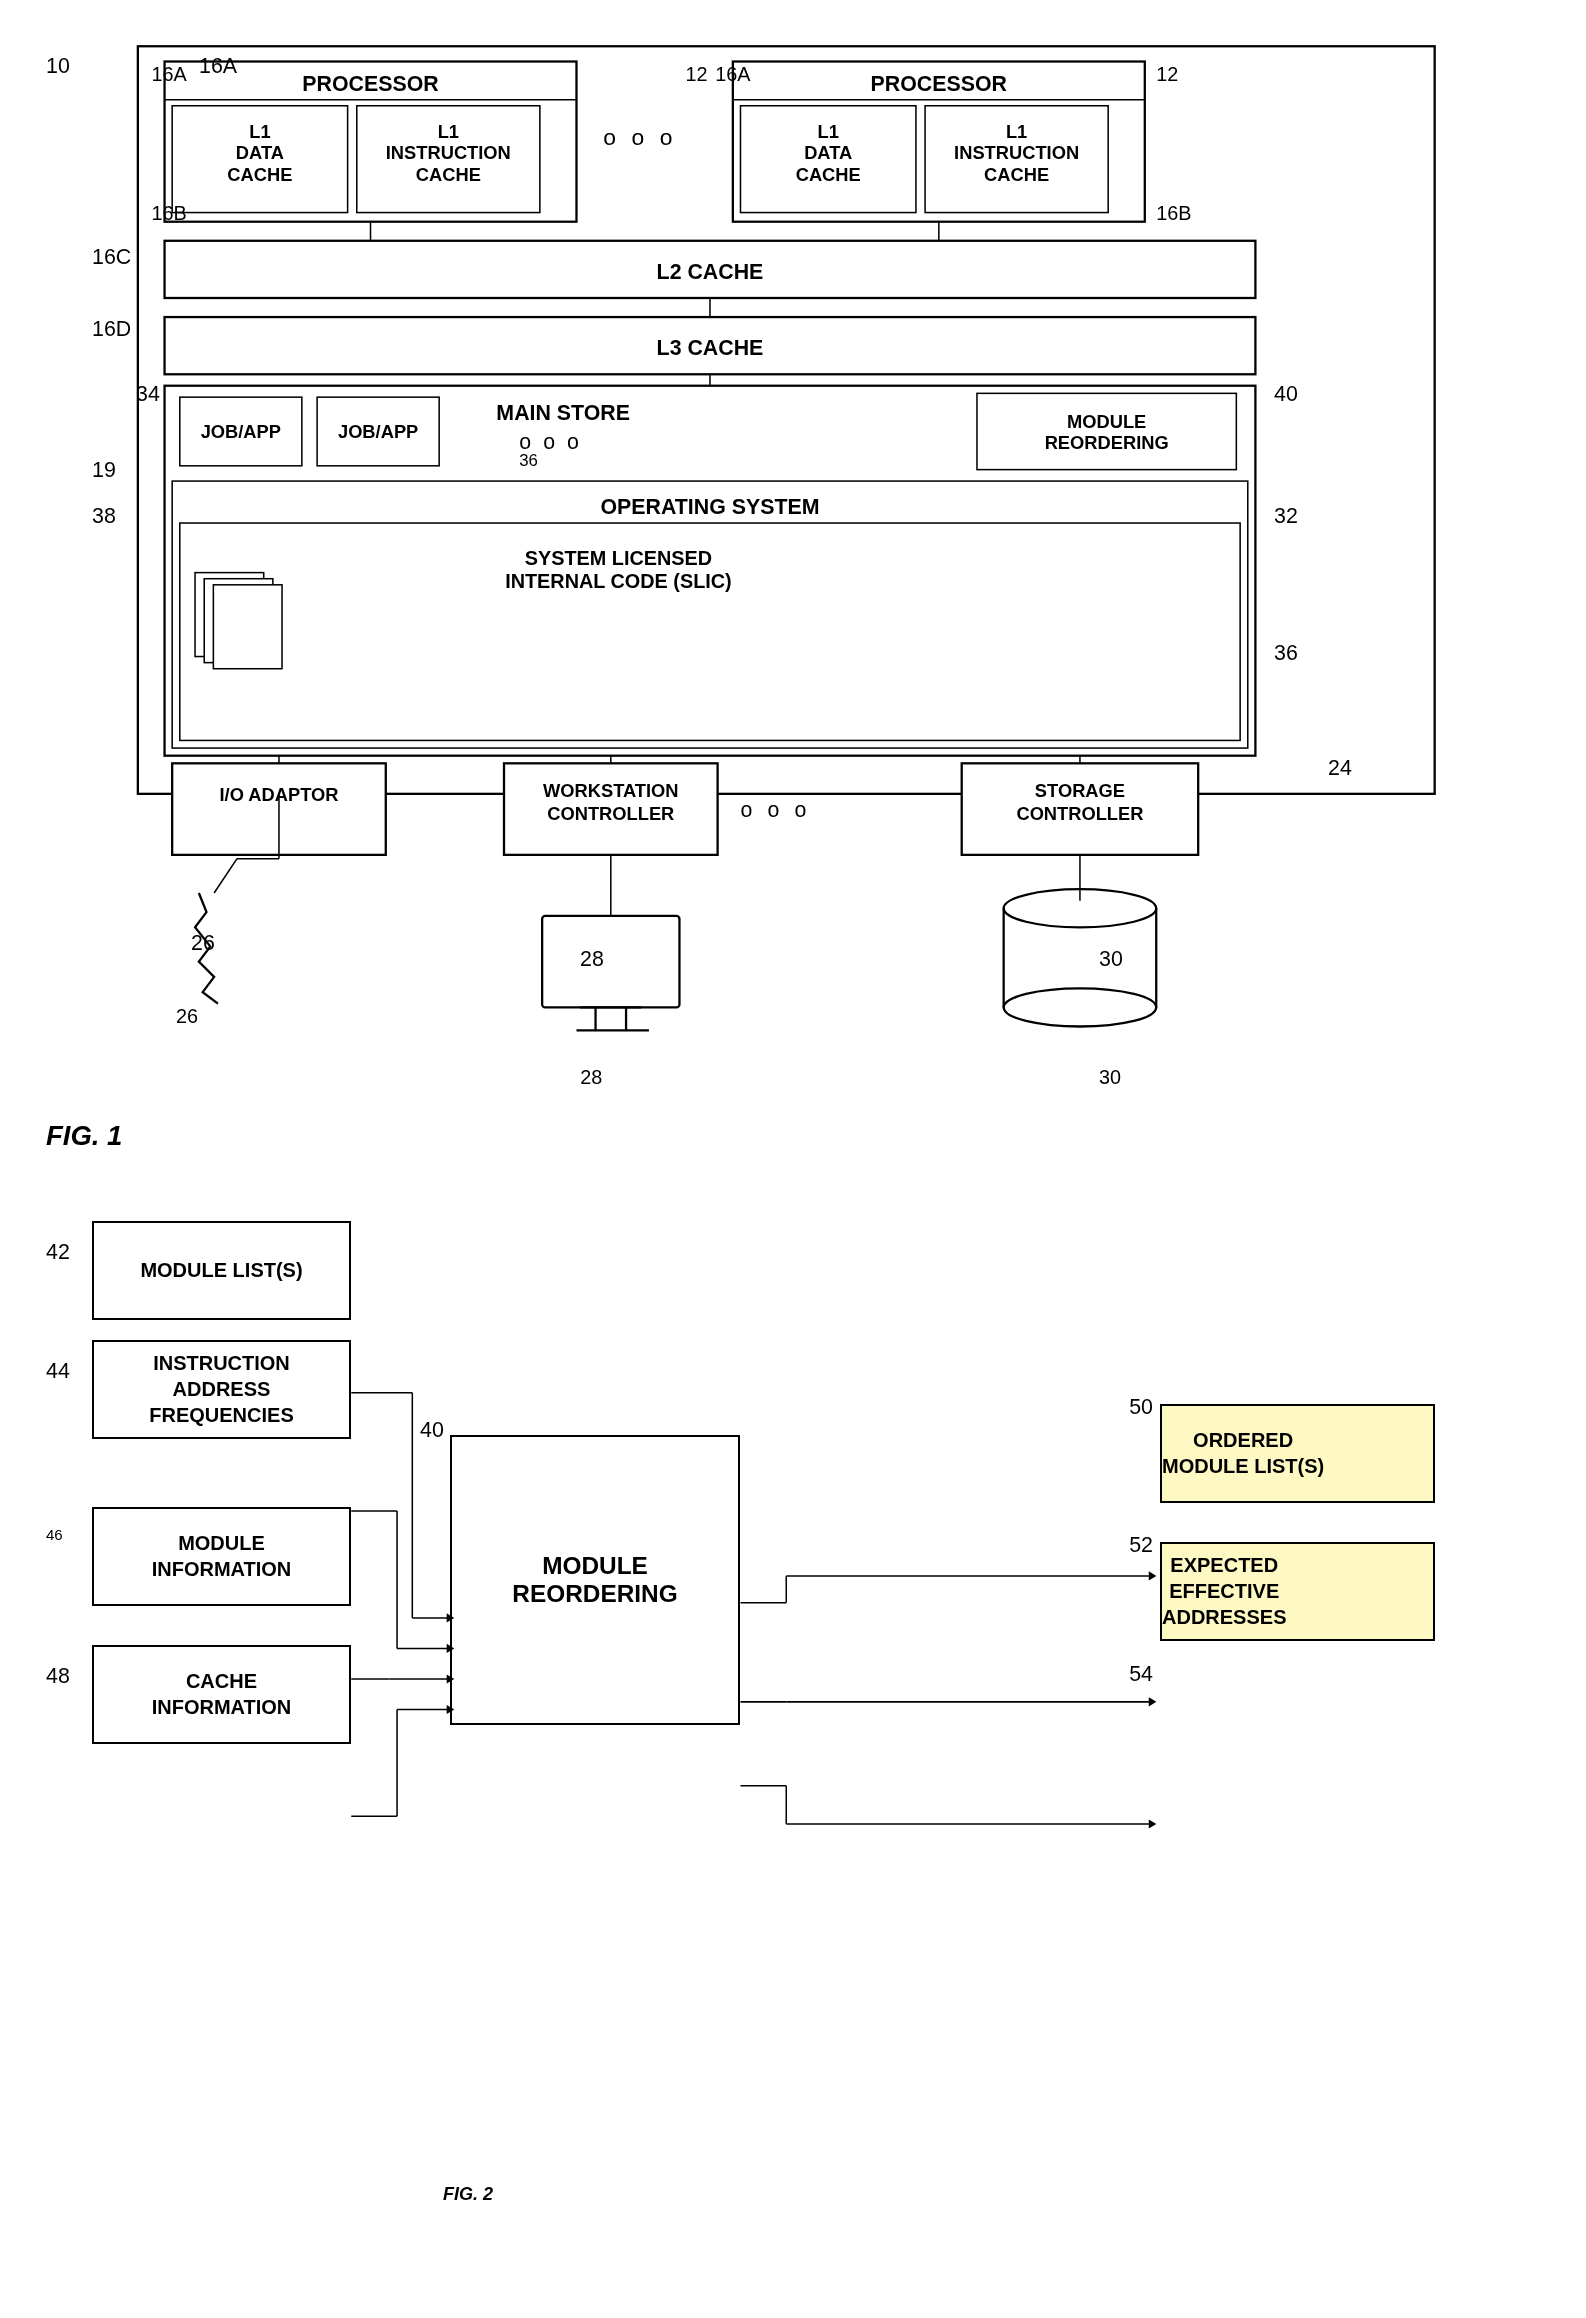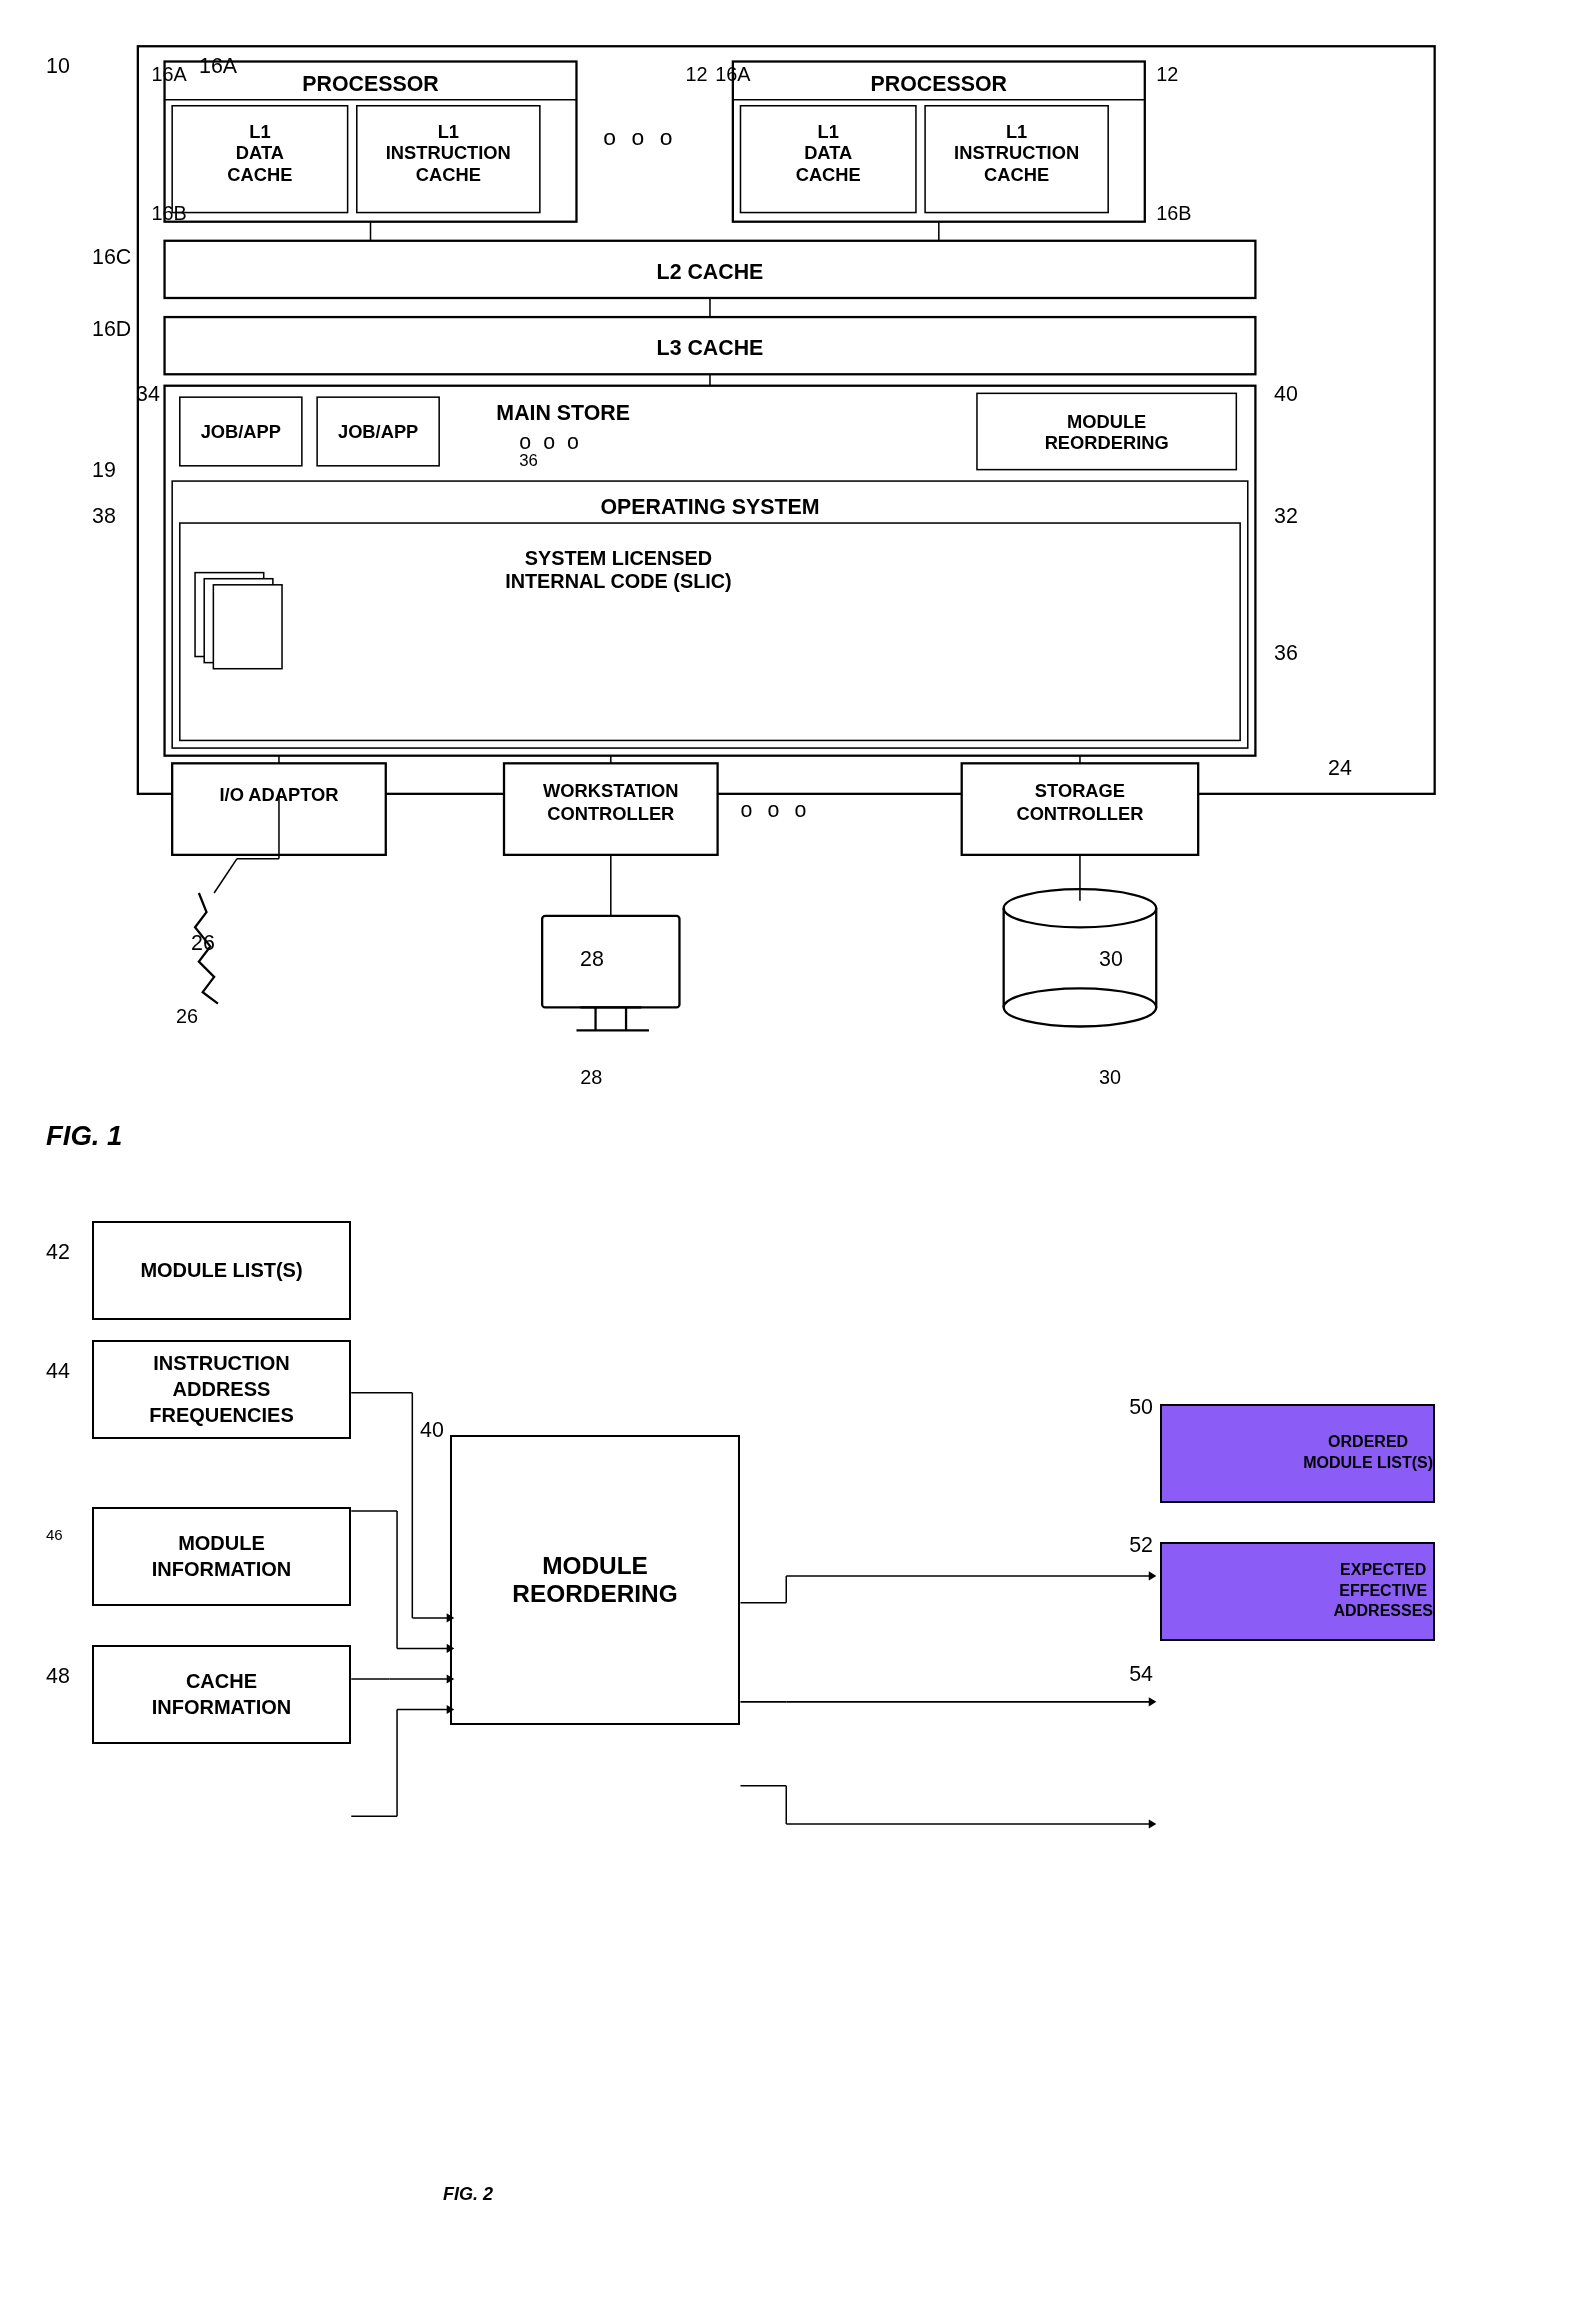--- a/index.html
+++ b/index.html
@@ -105,26 +105,26 @@
 
     
     .fig2-output-box {
       position: absolute;
       border: 2.3px solid #000;
       right: 61px;
       width: 275px;
       height: 99px;
       display: flex;
       align-items: center;
-      justify-content: flex-end;
-      font-size: 16px;
+      justify-content: flex-start;
+      font-size: 20px;
       font-weight: bold;
       text-align: center;
       line-height: 1.3;
-      background: #8b5cf6;
+      background: #fef9c3;
     }
 
     .fig2-svg {
       position: absolute;
       top: 0;
       left: 0;
       width: 100%;
       height: 100%;
       pointer-events: none;
     }

